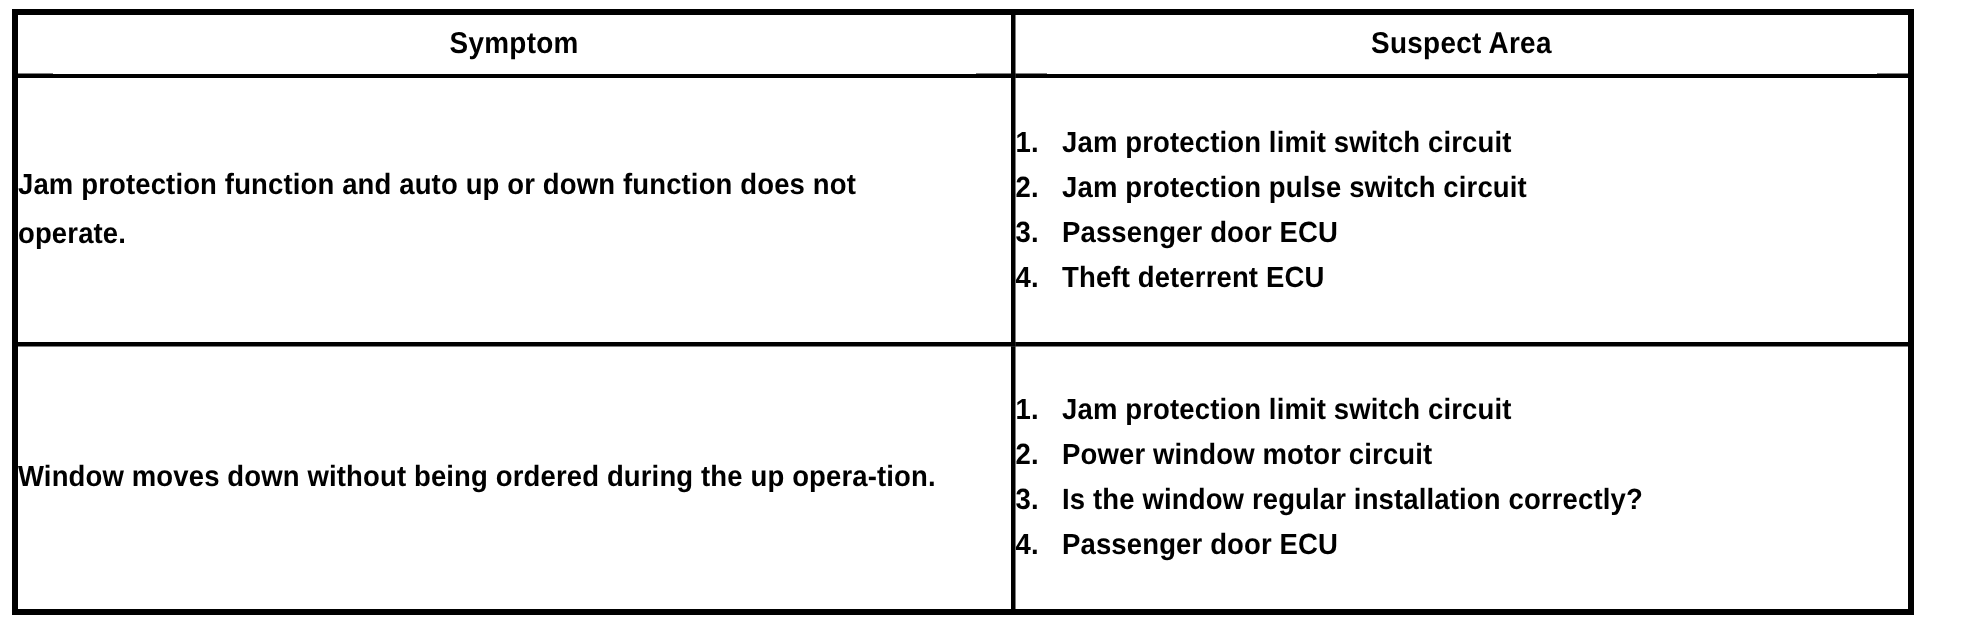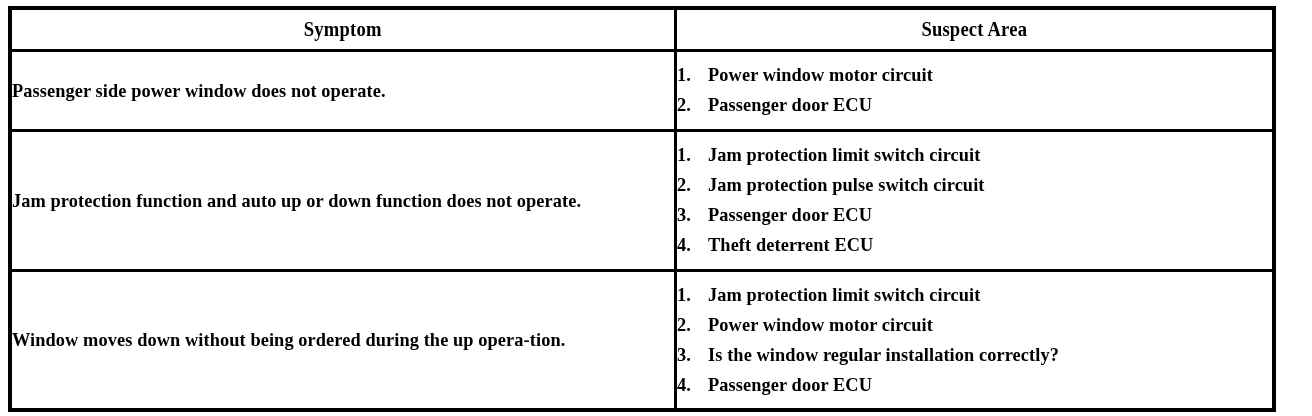--- a/index.html
+++ b/index.html
@@ -13,21 +13,20 @@
     overflow: hidden;
     font-family: "Liberation Sans", "DejaVu Sans", sans-serif;
     color: #000000;
   }
 
   .page {
     position: relative;
     width: 1312px;
     height: 416px;
     background: #ffffff;
-    font-family: Liberation Serif, serif;
   }
 
   
   .diag-table {
     position: absolute;
     left: 8px;
     top: 6px;
     width: 1264px;
     height: 404px;
     box-sizing: border-box;
@@ -145,37 +144,20 @@
           <span class="hdr-label">Symptom</span>
         </th>
         <th>
           <span class="hdr-label">Suspect Area</span>
         </th>
       </tr>
     </thead>
 
     <tbody>
 
-      <tr class="row-1">
-        <td class="symptom-cell">
-          <span class="symptom-text">Passenger side power window does not operate.</span>
-        </td>
-        <td class="suspect-cell">
-          <ul class="suspect-list">
-            <li>
-              <span class="item-num">1.</span>
-              <span class="item-text">Power window motor circuit</span>
-            </li>
-            <li>
-              <span class="item-num">2.</span>
-              <span class="item-text">Passenger door ECU</span>
-            </li>
-          </ul>
-        </td>
-      </tr>
 
       <tr class="row-2">
         <td class="symptom-cell">
           <span class="symptom-text">Jam protection function and auto up or down function does not operate.</span>
         </td>
         <td class="suspect-cell">
           <ul class="suspect-list">
             <li>
               <span class="item-num">1.</span>
               <span class="item-text">Jam protection limit switch circuit</span>

